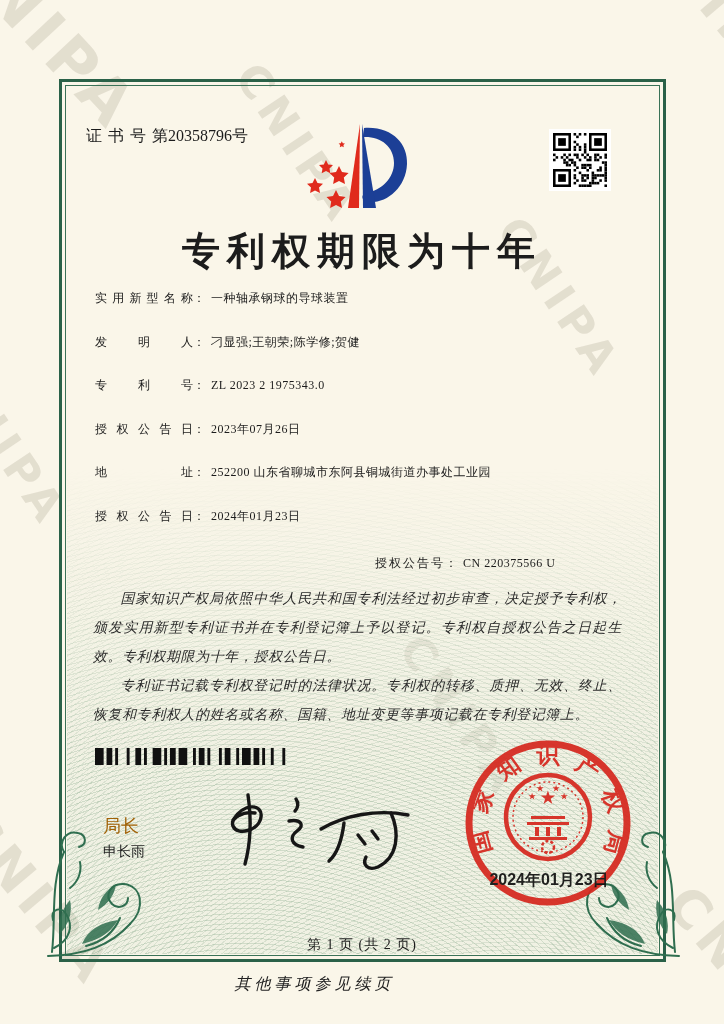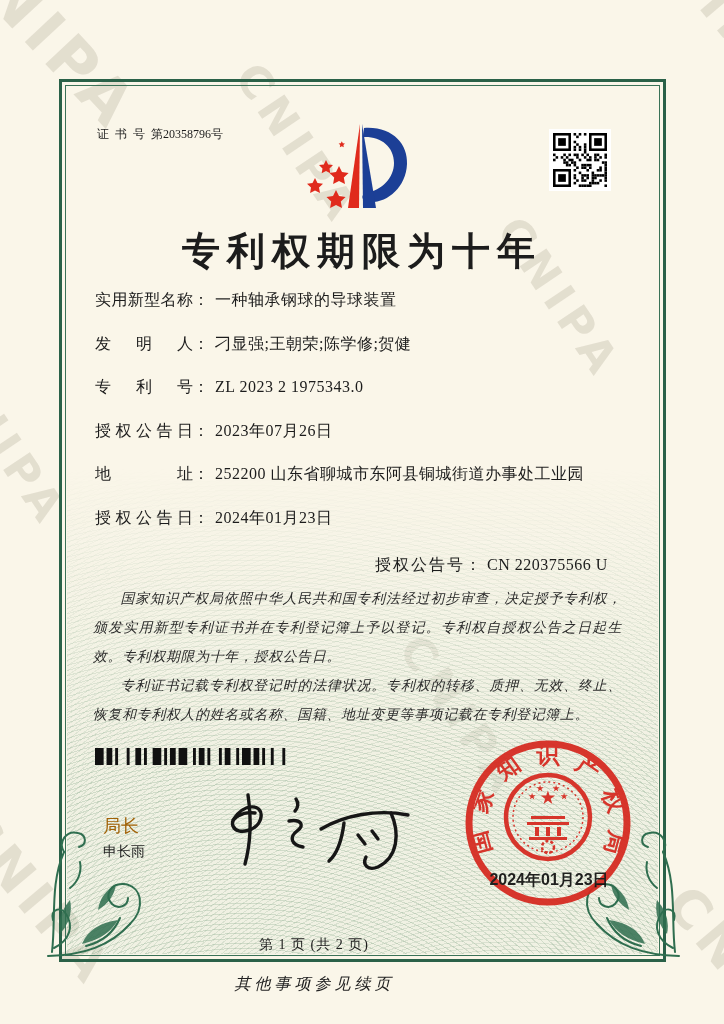--- a/index.html
+++ b/index.html
@@ -26,46 +26,46 @@
     background-color:rgba(205,222,203,0.22);
     background-image:
       repeating-radial-gradient(140% 95% at 30% 135%, rgba(125,162,132,0.28) 0 1px, rgba(0,0,0,0) 1px 5px),
       repeating-radial-gradient(140% 95% at 75% 140%, rgba(125,162,132,0.20) 0 1px, rgba(0,0,0,0) 1px 4px);
     -webkit-mask-image:linear-gradient(180deg, rgba(0,0,0,0) 0 44%, rgba(0,0,0,0.55) 62%, #000 80%);
             mask-image:linear-gradient(180deg, rgba(0,0,0,0) 0 44%, rgba(0,0,0,0.55) 62%, #000 80%);}
   .flourish{position:absolute;z-index:3;}
   .flourish.br{transform:scaleX(-1);}
   
   .content{position:absolute;inset:0;z-index:4;}
-  .cert-no{position:absolute;left:97px;top:126px;font-size:12px;}
+  .cert-no{position:absolute;left:86px;top:126px;font-size:16px;}
   .cert-no .pfx{letter-spacing:6px;}
   .logo{position:absolute;left:300px;top:116px;}
   .qr{position:absolute;left:549px;top:129px;width:62px;height:62px;background:#fff;padding:4px;box-sizing:border-box;}
   .title{position:absolute;left:0;width:724px;top:226px;text-align:center;
          font-size:38px;font-weight:700;letter-spacing:7px;}
-  .fields{position:absolute;left:95px;top:290px;width:540px;font-size:16px;}
+  .fields{position:absolute;left:95px;top:290px;width:540px;font-size:12px;}
   .field-row{height:43.6px;white-space:nowrap;position:relative;}
   .f-label{display:inline-block;width:98px;text-align:justify;text-align-last:justify;
            vertical-align:top;}
   .f-colon{display:inline-block;margin-right:6px;}
   .f-value{letter-spacing:0.5px;}
   .f-extra{position:absolute;left:280px;top:0;margin-top:47px;}
   .f-label2{letter-spacing:2px;}
   .legal{position:absolute;left:93px;top:584px;width:529px;font-size:13.8px;line-height:29px;
          text-align:justify;font-style:italic;color:#2b2b2b;letter-spacing:0.8px;}
   .legal p{margin:0;text-indent:2em;}
   .barcode{position:absolute;left:95px;top:748px;width:196px;height:17px;}
   .signer-title{position:absolute;left:103px;top:814px;font-size:18px;
      font-family:"Liberation Sans","DejaVu Sans",sans-serif;color:#a16207;}
   .signer-name{position:absolute;left:103px;top:843px;font-size:14px;
      font-family:"Liberation Sans","DejaVu Sans",sans-serif;color:#222;}
   .signature{position:absolute;left:215px;top:790px;}
   .seal{position:absolute;left:458px;top:733px;z-index:5;opacity:0.93;}
   .seal text{font-weight:700;}
-  .page-note{position:absolute;left:0;width:628px;top:936px;text-align:center;font-size:14px;letter-spacing:1px;}
+  .page-note{position:absolute;left:0;width:724px;top:936px;text-align:center;font-size:14px;letter-spacing:1px;}
   .cont-note{position:absolute;left:0;width:629px;top:974px;text-align:center;font-size:16px;
              font-style:italic;letter-spacing:4px;color:#222;}
 </style>
 </head>
 <body>
 
 <div class="page">
 
   <span class="wm wm1">CNIPA</span>
   <span class="wm wm2">CNIPA</span>

